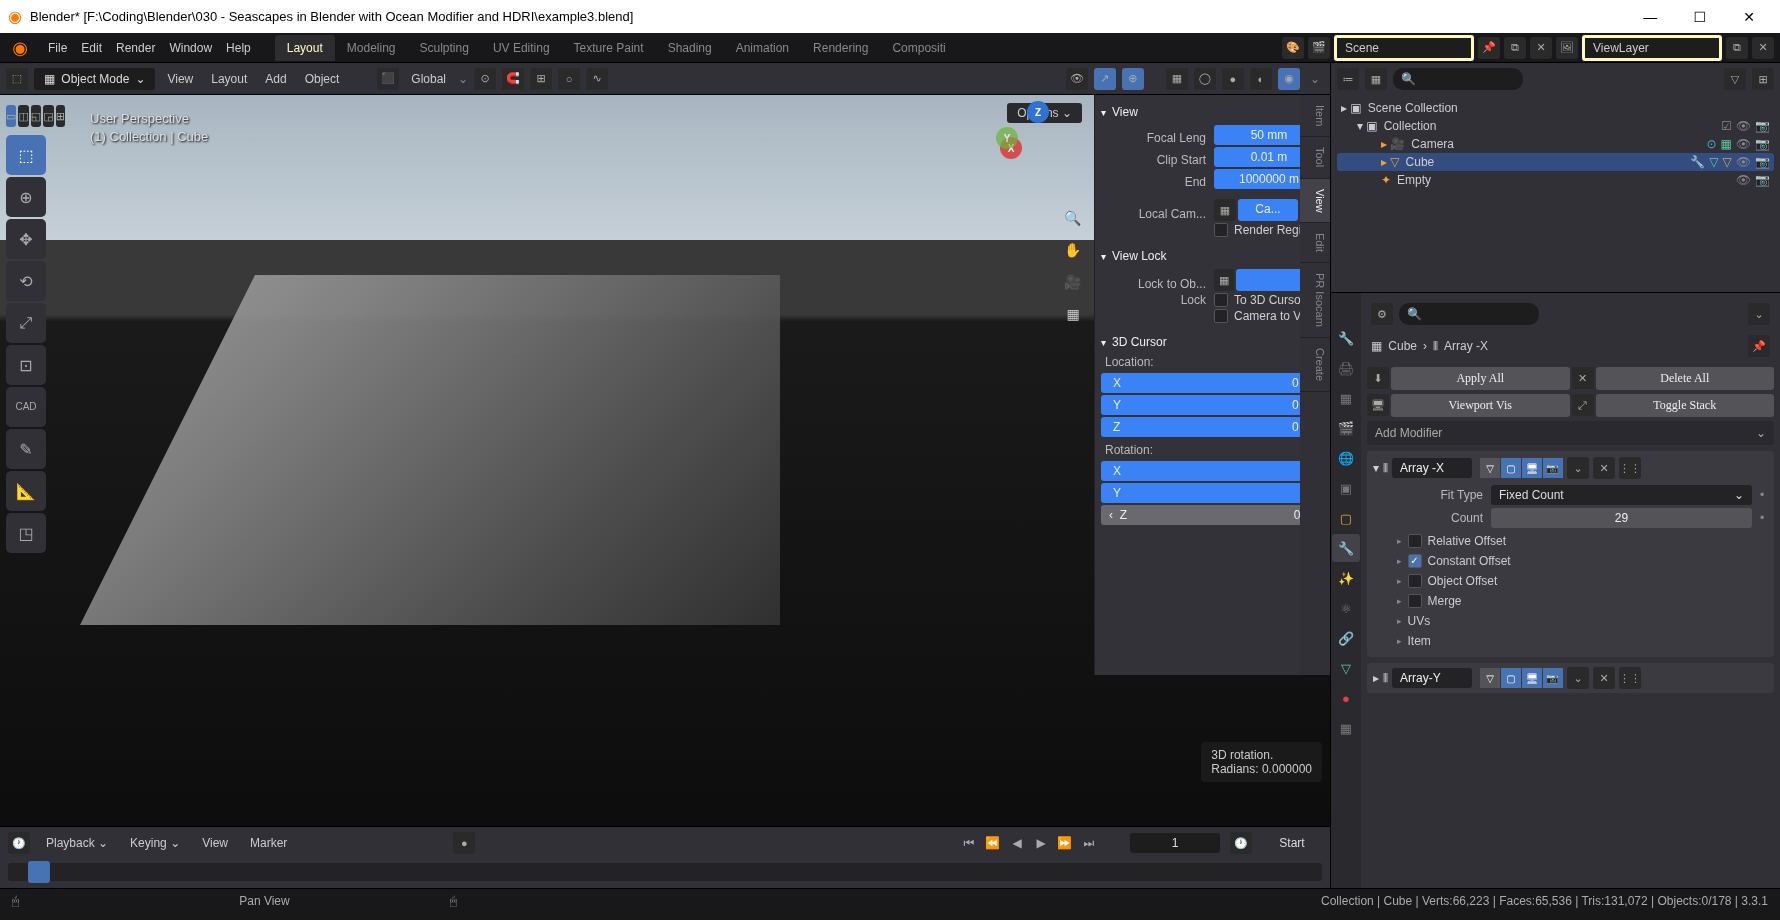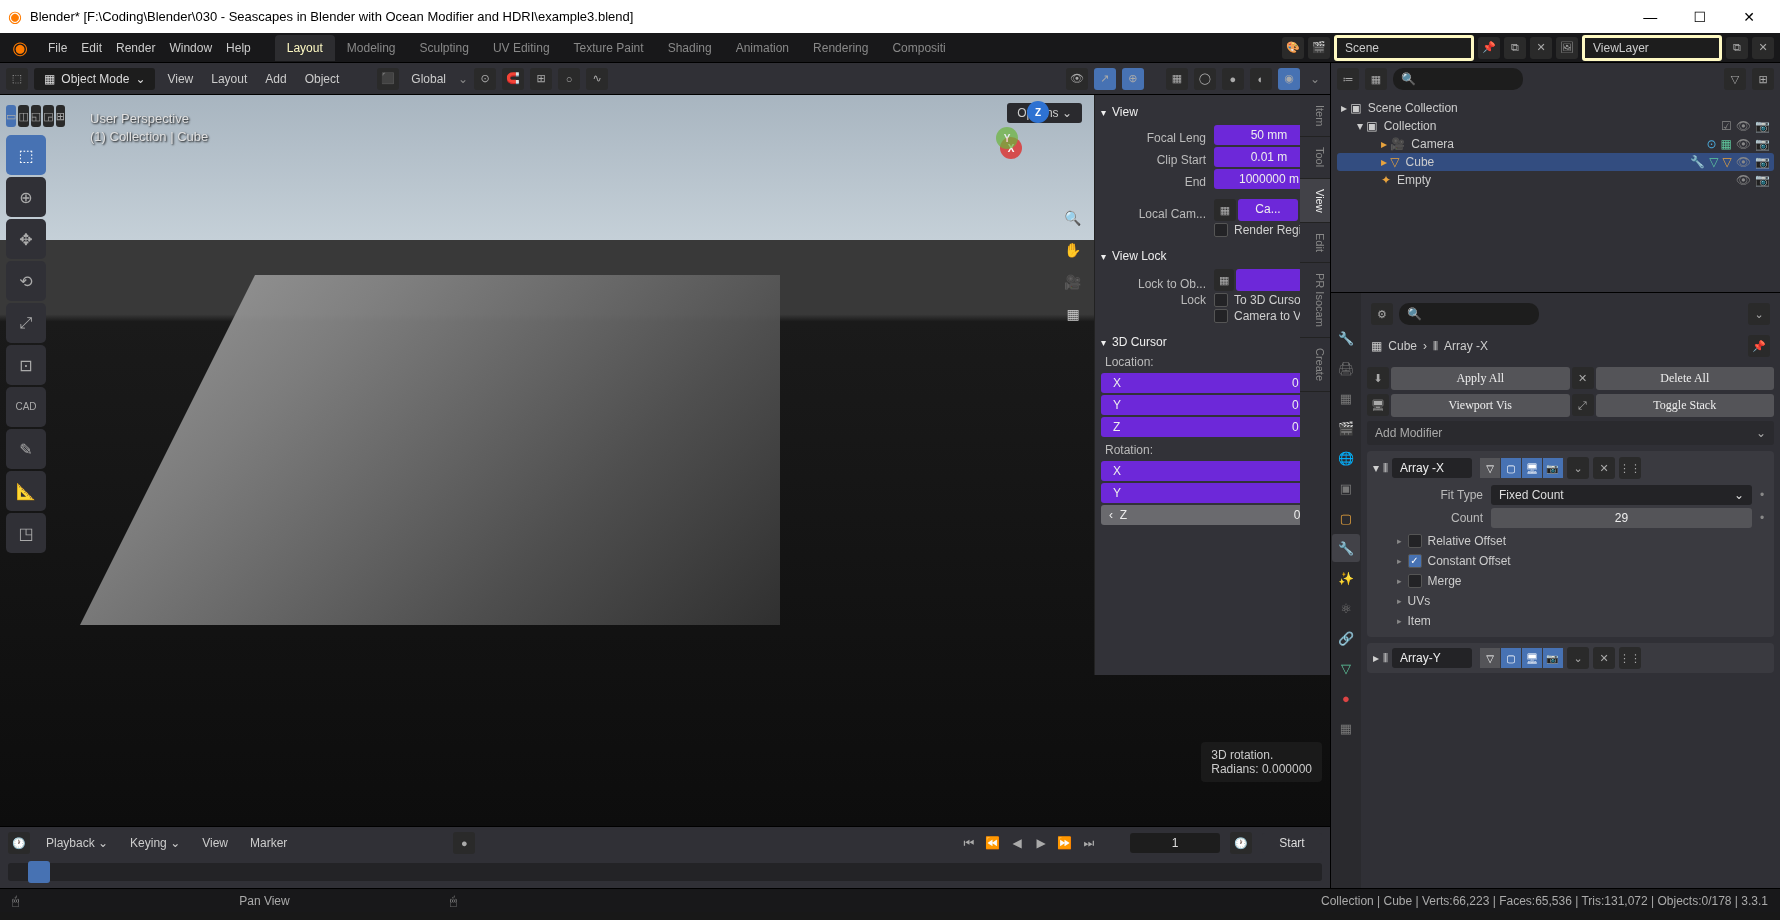--- a/index.html
+++ b/index.html
@@ -29,21 +29,21 @@
 .toolbtn { width: 40px; height: 40px; background: #303036; border-radius: 5px; display: flex; align-items: center; justify-content: center; color: #aaa; font-size: 16px; }
 .toolbtn.active { background: #4772b3; color: #fff; }
 .overlay-info { position: absolute; top: 15px; left: 90px; color: #e0e0e0; text-shadow: 1px 1px 2px #000; }
 .overlay-info div { font-size: 13px; line-height: 1.4; }
 .npanel { position: absolute; top: 0; right: 0; width: 236px; background: #323238; border-left: 1px solid #222; padding: 6px; height: 580px; overflow: hidden; }
 .npanel-section { margin-bottom: 8px; }
 .npanel-header { display: flex; align-items: center; gap: 6px; padding: 4px 0; color: #eee; font-weight: 500; }
 .npanel-header::before { content: "▾"; font-size: 10px; }
 .np-row { display: flex; align-items: flex-end; margin: 2px 0; gap: 8px; }
 .np-label { flex: 1; text-align: right; color: #bbb; font-size: 12px; }
-.np-val { width: 110px; background: #6d28d9; text-align: center; padding: 3px 0; border-radius: 3px; color: #eee; }
+.np-val { width: 110px; background: #3b82f6; text-align: center; padding: 3px 0; border-radius: 3px; color: #eee; }
 .rtabs { width: 30px; background: #303036; display: flex; flex-direction: column; }
 .rtab { writing-mode: vertical-rl; padding: 10px 4px; color: #888; font-size: 11px; border-bottom: 1px solid #222; cursor: pointer; }
 .rtab.active { background: #424248; color: #eee; }
 .gizmo { position: absolute; top: 6px; right: 250px; width: 84px; height: 84px; }
 .axis { position: absolute; width: 22px; height: 22px; border-radius: 50%; display: flex; align-items: center; justify-content: center; font-size: 10px; color: #fff; font-weight: bold; }
 .ax-z { background: #2e72d2; top: 0; left: 31px; }
 .ax-x { background: #d54d4d; top: 36px; left: 4px; }
 .ax-y { background: #6bb53c; top: 26px; left: 0px; opacity: 0.7; }
 .view-icons { position: absolute; right: 244px; top: 110px; display: flex; flex-direction: column; gap: 6px; }
 .vicon { width: 26px; height: 26px; color: #ccc; display: flex; align-items: center; justify-content: center; font-size: 14px; }
@@ -506,20 +506,24 @@
           <div class="sub-item">
               <span class="checkbox"></span>
               <span>Relative Offset</span>
             </div>
           <div class="sub-item">
               <span class="checkbox checked"></span>
               <span>Constant Offset</span>
             </div>
           <div class="sub-item">
               <span class="checkbox"></span>
+              <span>Object Offset</span>
+            </div>
+          <div class="sub-item">
+              <span class="checkbox"></span>
               <span>Merge</span>
             </div>
           <div class="sub-item">
               <span>UVs</span>
             </div>
           <div class="sub-item">
               <span>Item</span>
             </div>
         </div>
 

